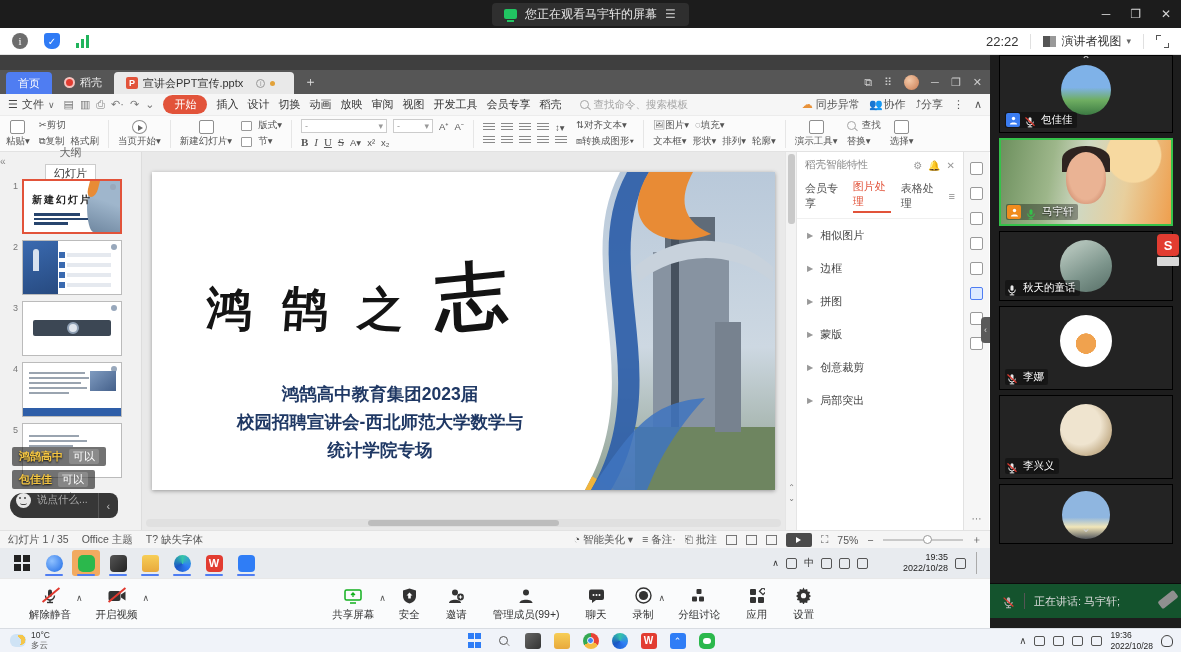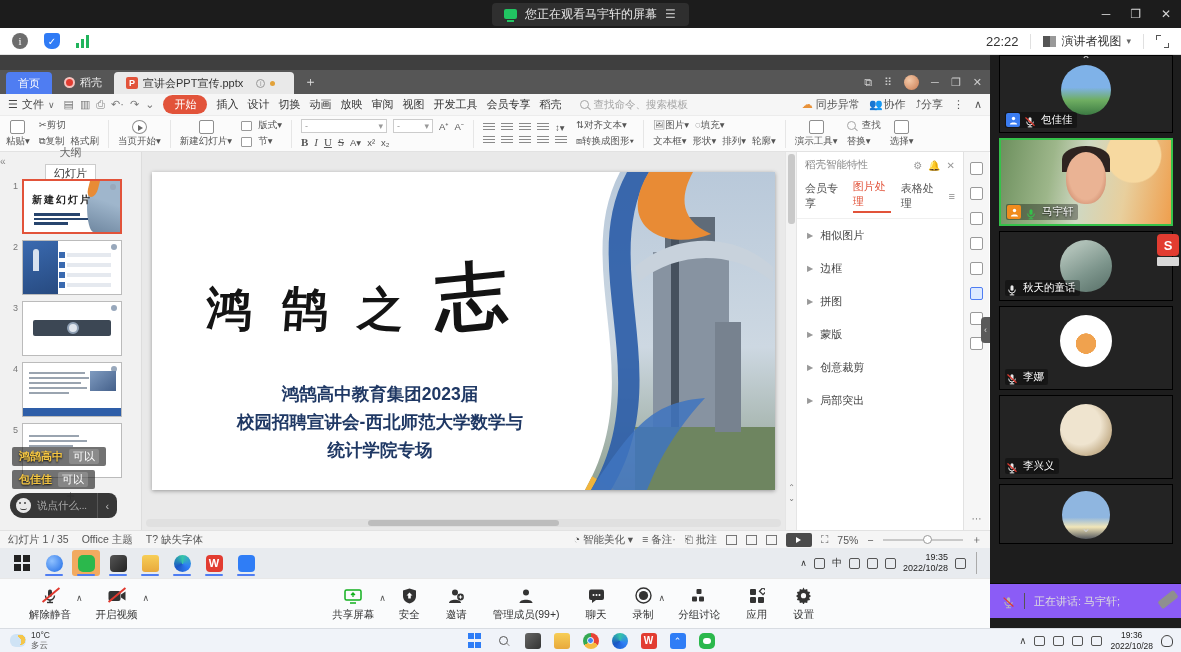--- a/index.html
+++ b/index.html
@@ -150,21 +150,21 @@
   
   .p-taskbar { position:absolute; left:0; top:493px; width:990px; height:30px; background:#e8ebef; display:flex; align-items:center; padding:0 6px; }
   .pt-start { width:16px; height:16px; display:grid; grid-template-columns:7px 7px; grid-gap:2px; margin:0 8px; }
   .pt-start i { background:#222; width:7px; height:7px; display:block; }
   .pt-app { width:28px; height:26px; display:flex; align-items:center; justify-content:center; position:relative; margin:0 2px; border-radius:3px; }
   .pt-app:after { content:""; position:absolute; bottom:0; left:5px; right:5px; height:2.5px; background:#4f7df2; border-radius:2px; }
   .pt-app.hl { background:#f2aa60; }
   .app-dot { width:17px; height:17px; border-radius:50%; }
   .pt-tray { margin-left:auto; display:flex; align-items:center; gap:7px; color:#333; font-size:9px; padding-right:4px; }
   .tray-ico { width:11px; height:11px; border:1px solid #555; border-radius:2px; display:inline-block; }
-  .tray-time { text-align:right; font-size:9px; line-height:1.25; color:#222; }
+  .tray-time { text-align:right; font-size:9px; line-height:1.25; color:#222;margin-left:28px; }
   .show-desk { width:4px; height:22px; border-left:1px solid #aaa; margin-left:3px; }
 
   
   .m-toolbar { position:absolute; left:0; top:523px; width:990px; height:50px; background:#fafbfc; border-top:1px solid #e8e8e8; display:flex; align-items:center; padding:0 16px; }
   .mt-btn { display:flex; flex-direction:column; align-items:center; gap:2px; font-size:10.5px; color:#333; white-space:nowrap; margin:0 13px; }
   .mt-btn .micon { height:20px; display:flex; align-items:center; justify-content:center; position:relative; color:#333; }
   .mt-caret { font-size:9px; color:#555; margin:0 0 12px -8px; }
   .slash:before { content:""; position:absolute; left:-2px; top:8px; width:22px; height:2px; background:#e0392f; transform:rotate(-40deg); z-index:2; }
   .green-share { color:#12b01e !important; }
   .mt-spacer { width:170px; }
@@ -179,51 +179,51 @@
   .chev { color:#cfcfcf; position:absolute; left:50%; transform:translateX(-50%); font-size:12px; }
   .tile-video { border:2px solid #35c24a; background:
       radial-gradient(circle at 78% 18%, #f7d9a0 0 18%, transparent 19%),
       linear-gradient(100deg, #6d905e 0%, #9db68a 30%, #cfd8c2 48%, #e8cf9d 72%, #ef9f4e 100%); }
   .face { position:absolute; left:50%; top:12px; transform:translateX(-50%); width:40px; height:52px; background:radial-gradient(ellipse at 50% 40%, #eab394 0 60%, #d89a7c 75%); border-radius:50% 50% 46% 46%; }
   .hair { position:absolute; left:50%; top:6px; transform:translateX(-50%); width:48px; height:26px; background:#2e2320; border-radius:50% 50% 0 0; }
   .mic-s { width:13px; height:13px; position:relative; flex:none; }
   .s-badge { position:absolute; right:0; top:179px; width:24px; height:34px; }
   .s-badge .s-red { width:22px; height:22px; background:#e23c31; color:#fff; border-radius:4px; font-weight:bold; font-size:13px; display:flex; align-items:center; justify-content:center; }
   .s-badge .s-sub { width:22px; height:9px; background:#d8d8d8; margin-top:1px; border-radius:1px; }
-  .speak-bar { position:absolute; left:0; right:0; bottom:10px; height:35px; background:#8b5cf6; border-top:1px solid #0c0c0c; display:flex; align-items:center; gap:9px; padding:0 12px; }
+  .speak-bar { position:absolute; left:0; right:0; bottom:10px; height:35px; background:#14532d; border-top:1px solid #0c0c0c; display:flex; align-items:center; gap:9px; padding:0 12px; }
   .speak-bar .txt { color:#ddd; font-size:11px; }
   .sb-div { width:1px; height:16px; background:#555; }
   .corner-grip { position:absolute; right:3px; bottom:14px; width:20px; height:9px; background:#8f8f8f; transform:rotate(-38deg); border-radius:2px; }
 
   
   .danmaku { position:absolute; left:12px; display:flex; gap:6px; align-items:center; background:rgba(20,20,20,.6); border-radius:2px; padding:2px 7px; font-size:11px; white-space:nowrap; }
   .danmaku .snd { color:#f5c642; font-weight:bold; text-shadow:0 1px 2px #000; }
   .danmaku .msg { color:#fff; background:rgba(255,255,255,.18); padding:0 4px; border-radius:2px; }
   .chat-pill { position:absolute; left:10px; top:438px; display:flex; align-items:center; height:25px; }
-  .chat-main { display:flex; align-items:center; gap:6px; background:rgba(42,42,42,.94); border-radius:13px 0 0 13px; height:25px; padding:0 10px 0 6px;font-family:Liberation Serif, serif; }
+  .chat-main { display:flex; gap:6px; background:rgba(42,42,42,.94); border-radius:13px 0 0 13px; height:25px; padding:0 10px 0 6px; }
   .chat-main .ph { color:#a8a8a8; font-size:10.5px; }
   .chat-collapse { width:20px; height:25px; background:rgba(42,42,42,.94); border-radius:0 8px 8px 0; border-left:1px solid #555; color:#bbb; font-size:11px; display:flex; align-items:center; justify-content:center; }
   .smiley { width:15px; height:15px; border-radius:50%; background:#e8e8e8; position:relative; }
   .smiley:before { content:""; position:absolute; left:3px; top:4px; width:2px; height:2px; background:#444; border-radius:50%; box-shadow:5px 0 0 #444; }
   .smiley:after { content:""; position:absolute; left:3.5px; top:8px; width:7px; height:3px; border-bottom:1.5px solid #444; border-radius:50%; }
 
   
   .v-taskbar { position:absolute; left:0; top:628px; width:1181px; height:24px; background:#f0f3f9; border-top:1px solid #d8dce2; display:flex; align-items:center; }
   .weather { display:flex; align-items:center; gap:5px; padding-left:10px; }
   .w-ico { width:16px; height:13px; background:radial-gradient(circle at 30% 60%, #cfe3f5 0 45%, transparent 46%), radial-gradient(circle at 65% 45%, #f5c64a 0 40%, #cfe3f5 41%); border-radius:6px; }
   .w-txt { font-size:8.5px; line-height:1.15; color:#333; }
   .w-txt .cond { color:#666; }
   .vt-center { position:absolute; left:50%; transform:translateX(-50%); display:flex; align-items:center; gap:13px; height:24px; }
   .vt-ico { width:16px; height:16px; border-radius:3px; display:flex; align-items:center; justify-content:center; }
   .win-logo { display:grid; grid-template-columns:6px 6px; grid-gap:1.5px; }
   .win-logo i { width:6px; height:6px; background:#2f7df6; display:block; }
   .vt-tray { margin-left:auto; display:flex; align-items:center; gap:8px; padding-right:8px; }
   .vt-tray .tico { color:#444; font-size:10px; }
   .tray-glyph { width:11px; height:10px; border:1px solid #555; border-radius:2px; }
-  .vt-time { text-align:center; font-size:8.5px; line-height:1.2; color:#222; }
+  .vt-time { text-align:left; font-size:8.5px; line-height:1.2; color:#222; }
   .bell { width:12px; height:12px; border:1.4px solid #444; border-radius:50% 50% 4px 4px; position:relative; }
 
   svg.icon { display:block; }
 </style>
 </head>
 <body>
 
 <div class="screen">
 
   <div class="top-bar">

